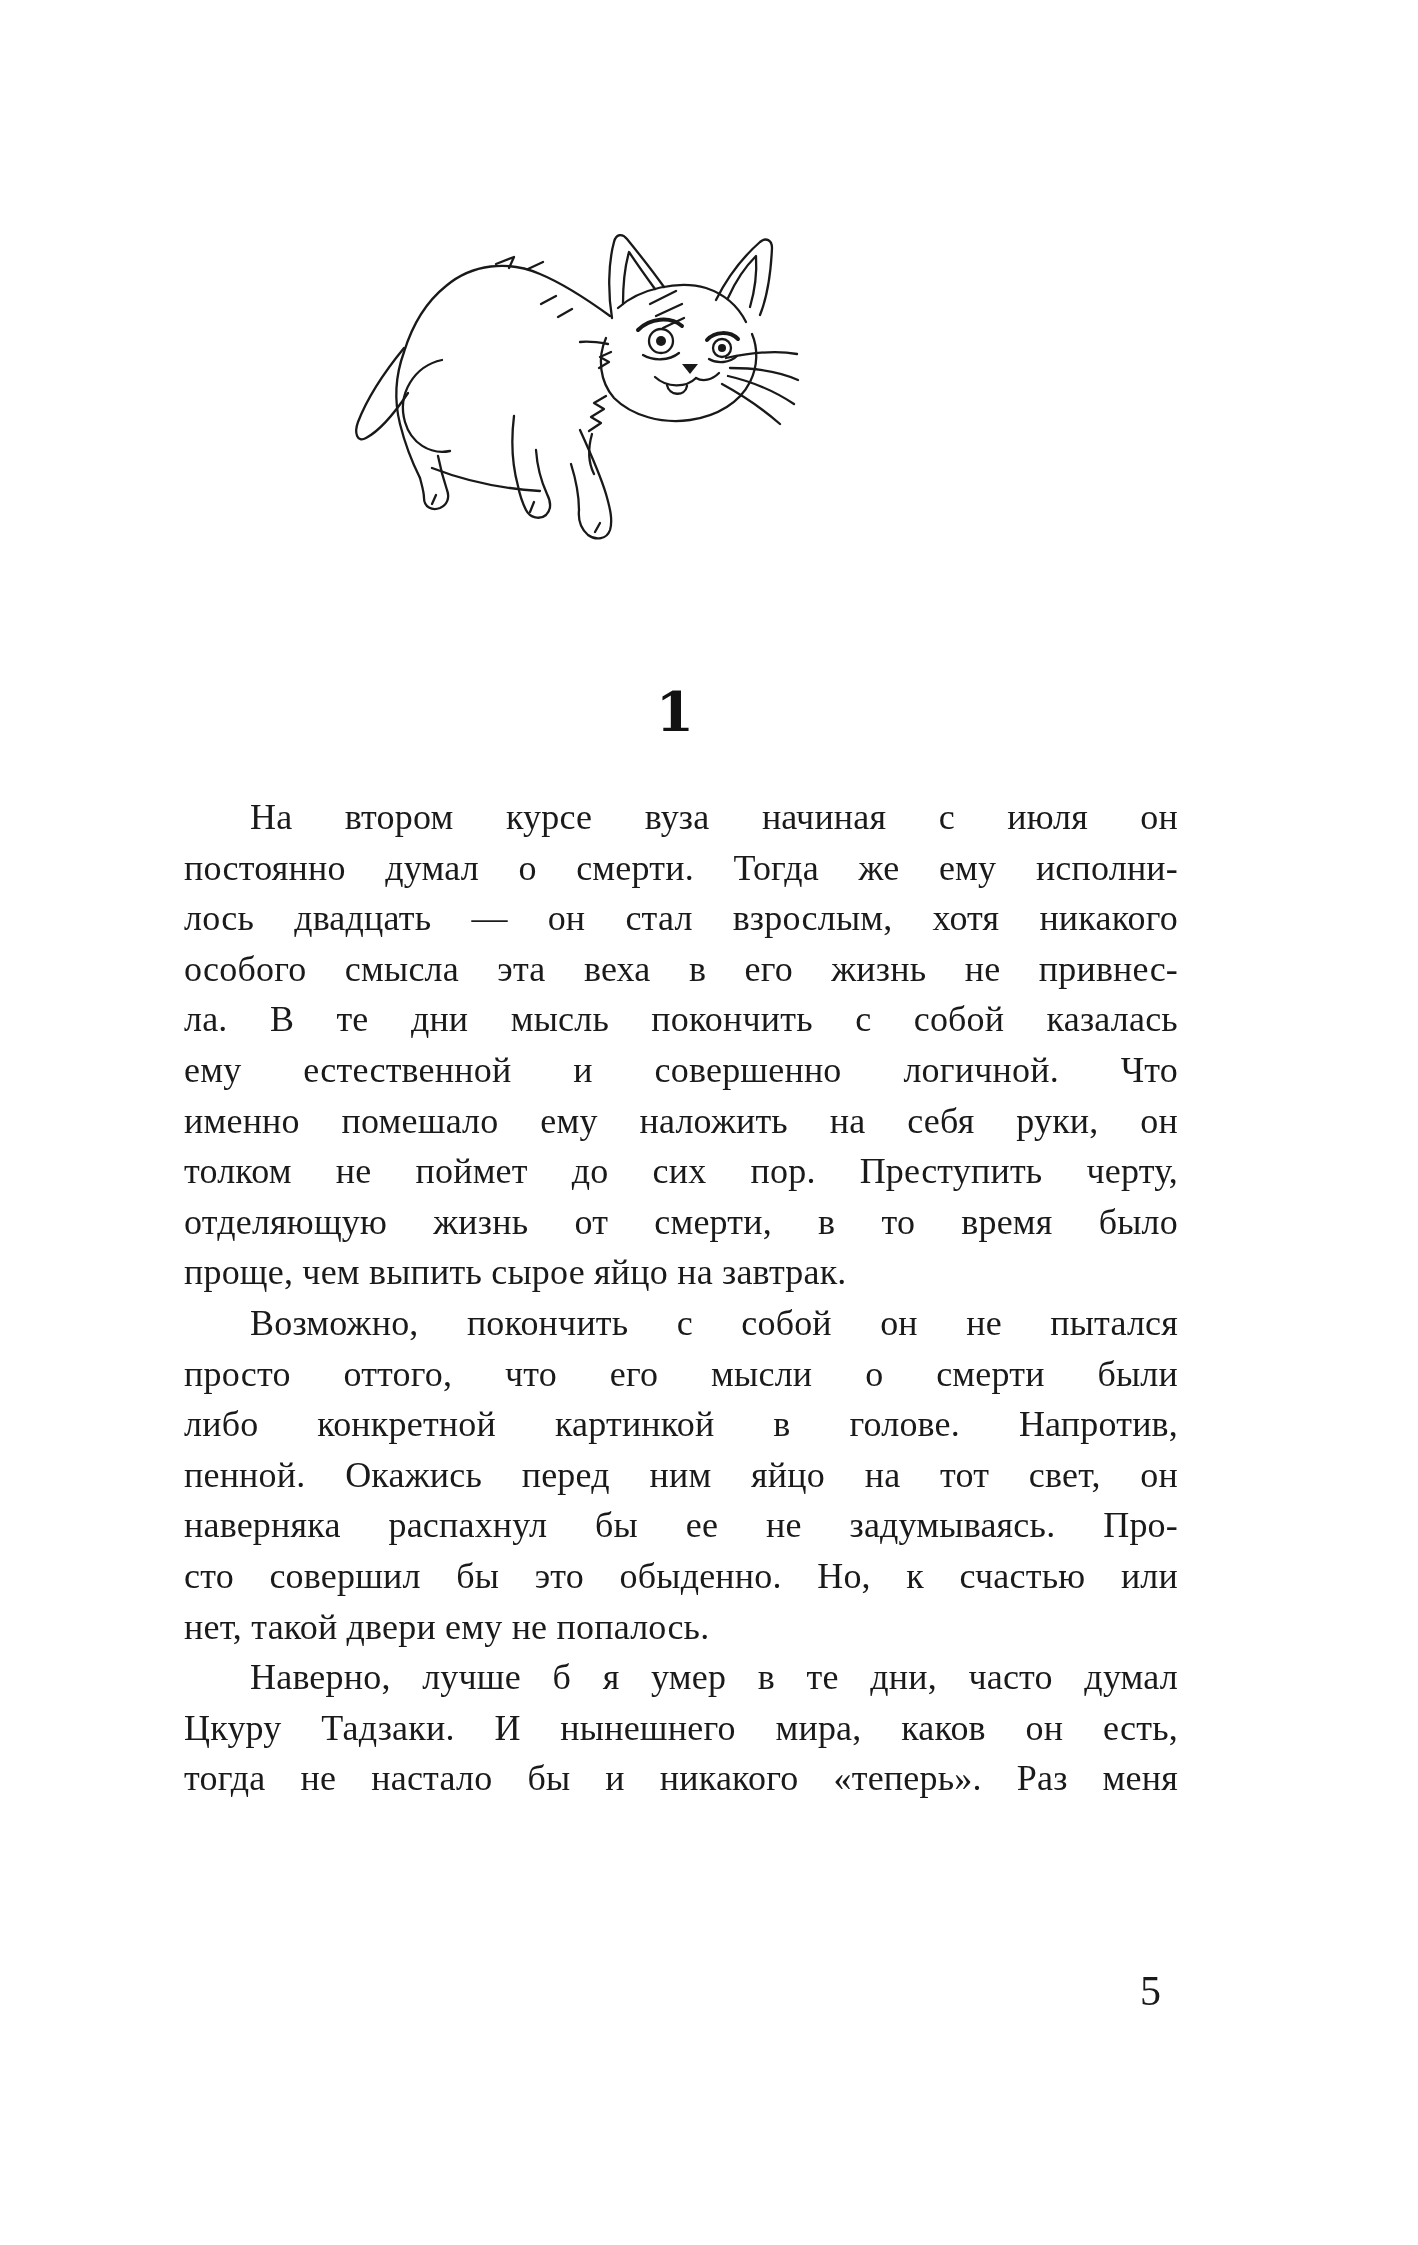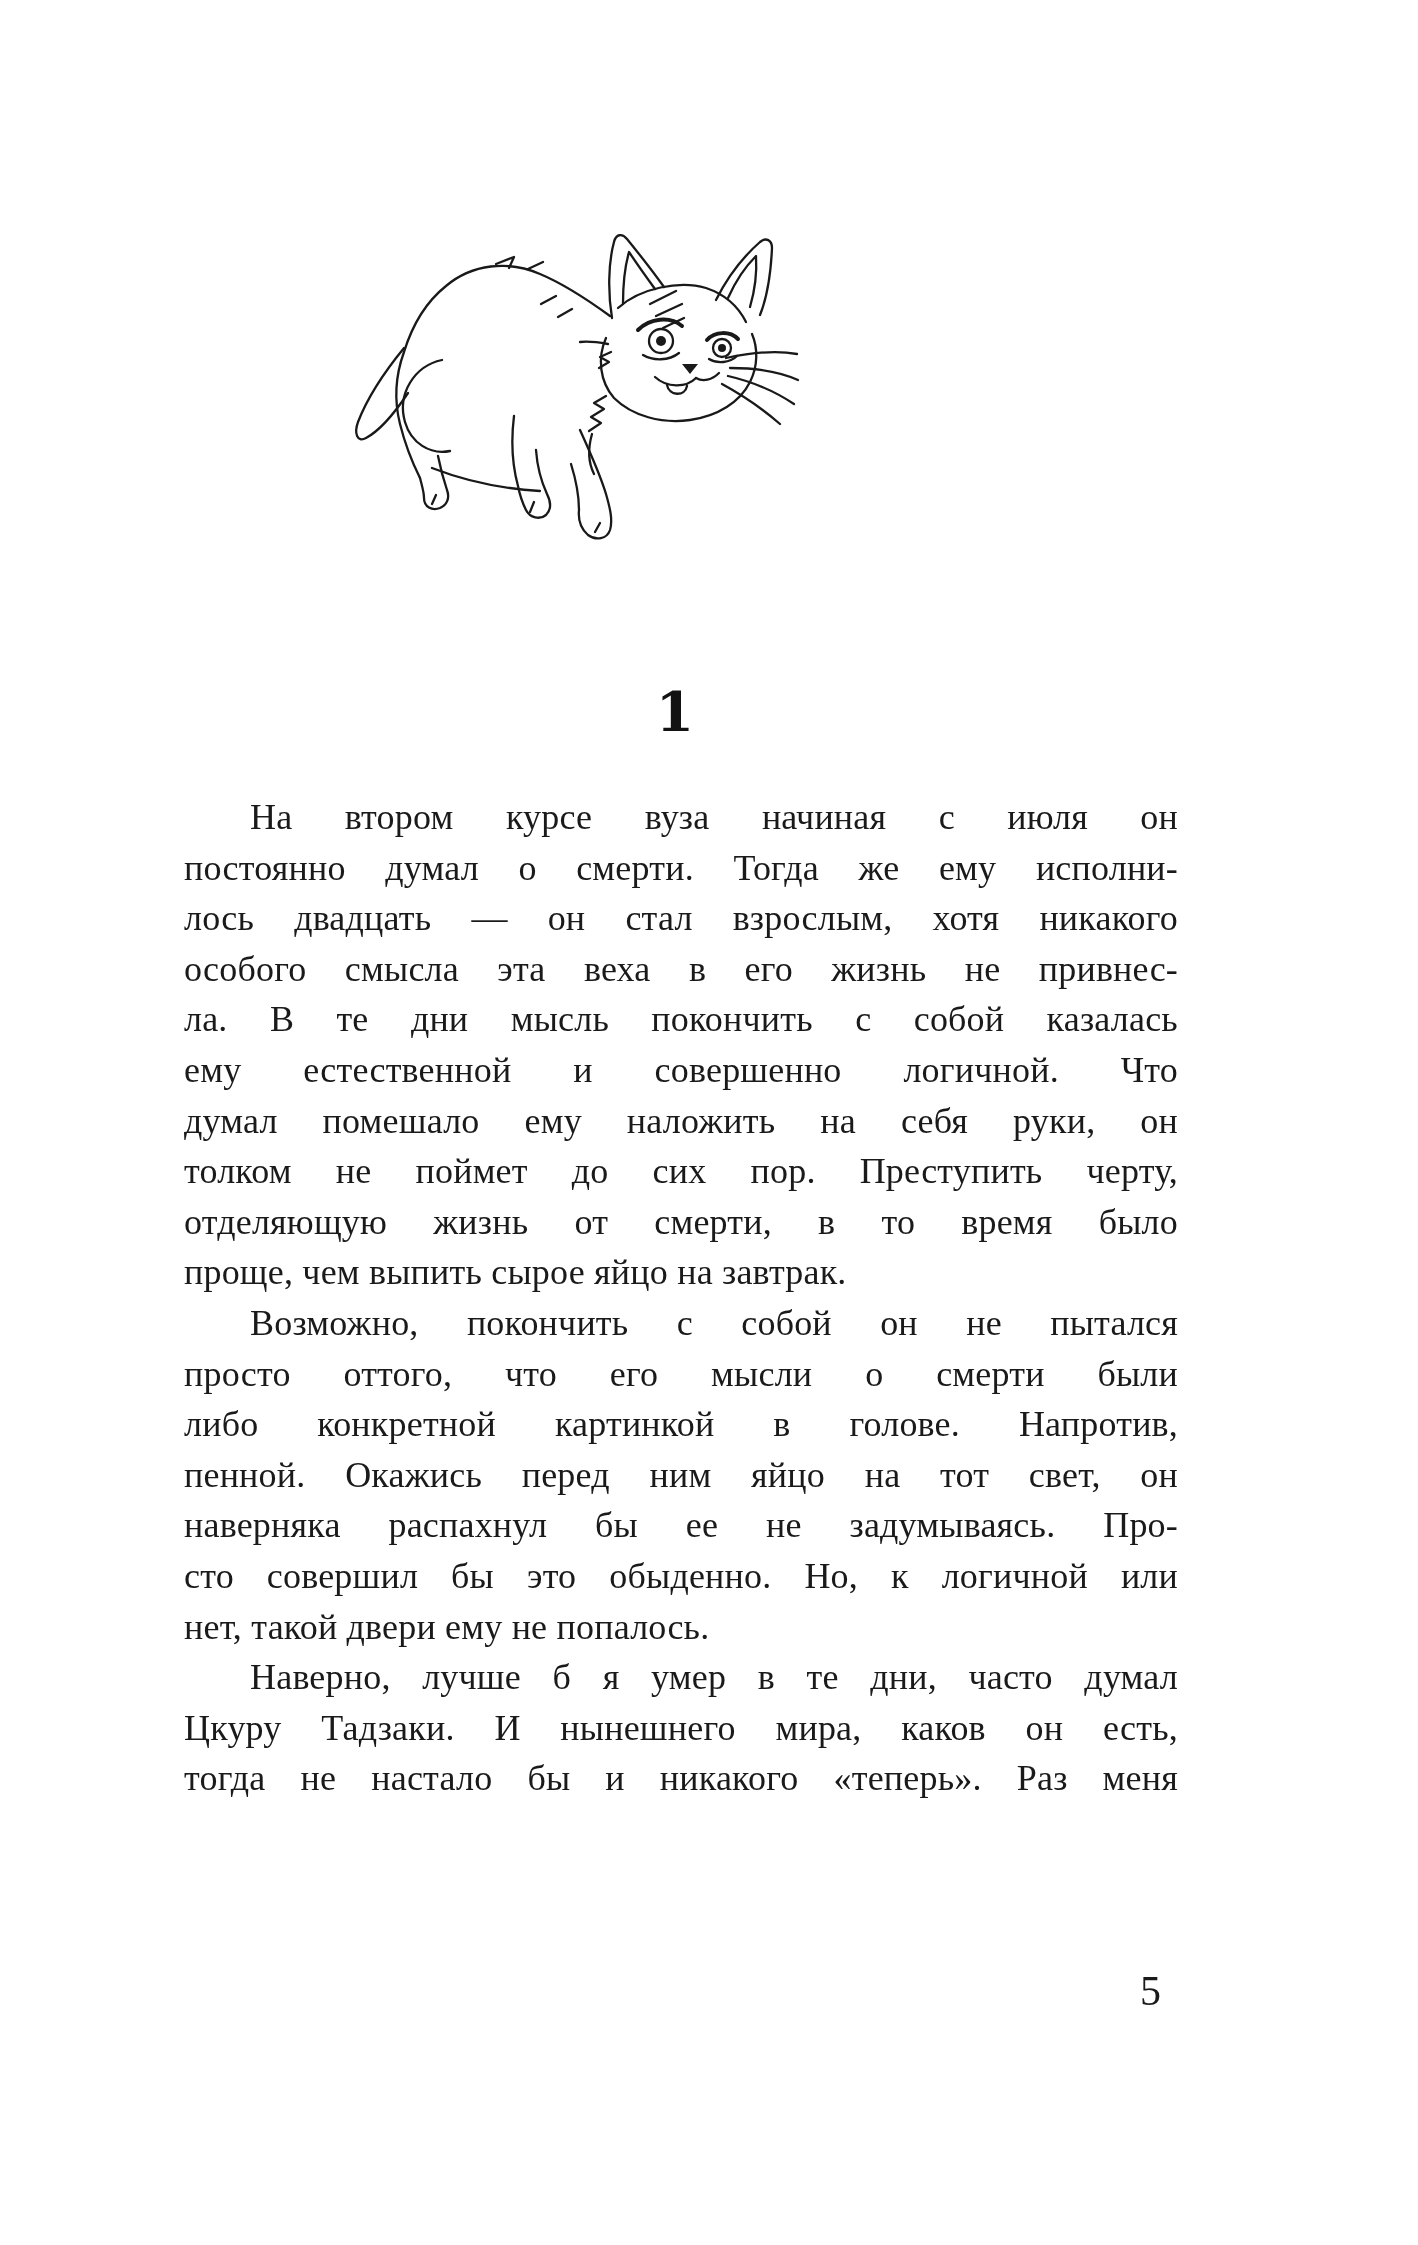--- a/index.html
+++ b/index.html
@@ -138,30 +138,30 @@
 
   <div class="chapter">1</div>
 
   <div class="body-text">
       <div class="line indent">На втором курсе вуза начиная с июля он</div>
       <div class="line">постоянно думал о смерти. Тогда же ему исполни-</div>
       <div class="line">лось двадцать — он стал взрослым, хотя никакого</div>
       <div class="line">особого смысла эта веха в его жизнь не привнес-</div>
       <div class="line">ла. В те дни мысль покончить с собой казалась</div>
       <div class="line">ему естественной и совершенно логичной. Что</div>
-      <div class="line">думал помешало ему наложить на себя руки, он</div>
+      <div class="line">именно помешало ему наложить на себя руки, он</div>
       <div class="line">толком не поймет до сих пор. Преступить черту,</div>
       <div class="line">отделяющую жизнь от смерти, в то время было</div>
       <div class="line para-end">проще, чем выпить сырое яйцо на завтрак.</div>
       <div class="line indent">Возможно, покончить с собой он не пытался</div>
       <div class="line">просто оттого, что его мысли о смерти были</div>
       <div class="line">либо конкретной картинкой в голове. Напротив,</div>
       <div class="line">пенной. Окажись перед ним яйцо на тот свет, он</div>
       <div class="line">наверняка распахнул бы ее не задумываясь. Про-</div>
-      <div class="line">сто совершил бы это обыденно. Но, к логичной или</div>
+      <div class="line">сто совершил бы это обыденно. Но, к счастью или</div>
       <div class="line para-end">нет, такой двери ему не попалось.</div>
       <div class="line indent">Наверно, лучше б я умер в те дни, часто думал</div>
       <div class="line">Цкуру Тадзаки. И нынешнего мира, каков он есть,</div>
       <div class="line">тогда не настало бы и никакого «теперь». Раз меня</div>
     </div>
 
   <div class="page-number">5</div>
 
 </div>
 

